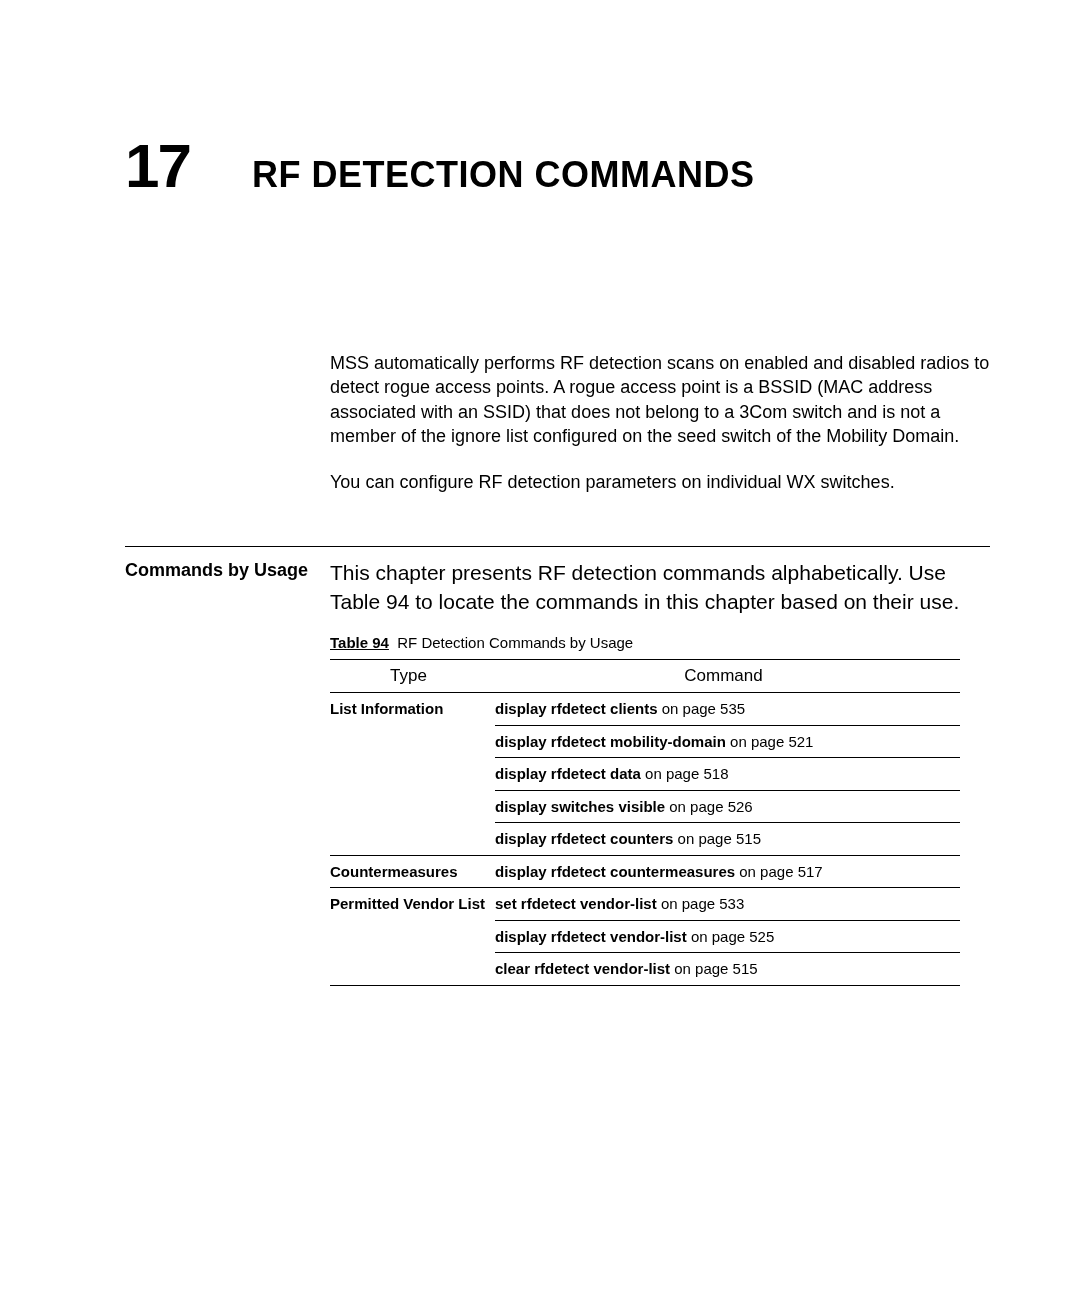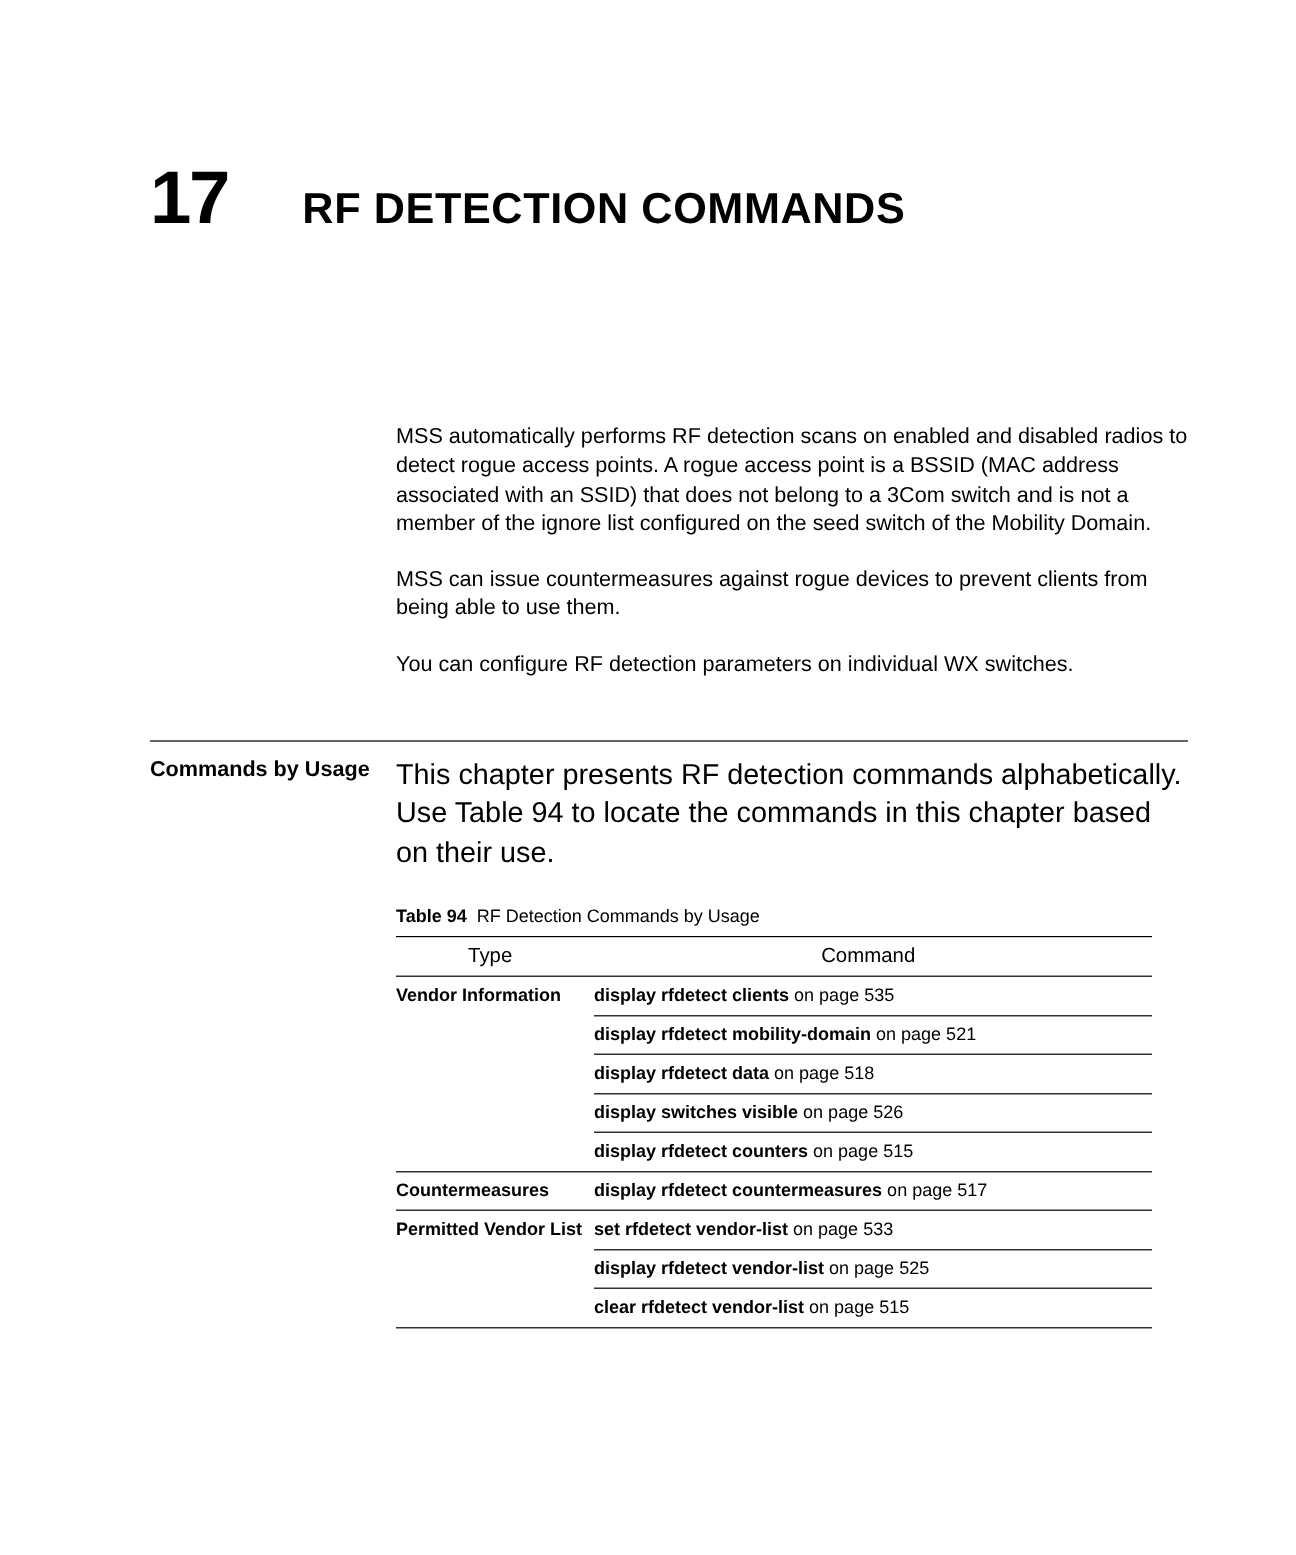--- a/index.html
+++ b/index.html
@@ -61,30 +61,31 @@
     .section-row {
       display: flex;
       margin-top: 12px;
     }
     .section-label {
       font-size: 18px;
       font-weight: 700;
       line-height: 1.3;
     }
     .section-intro {
-      font-size: 24px;
+      font-size: 21px;
       line-height: 1.35;
-      margin-bottom: 28px;
+      margin-bottom: 18px;
     }
     .table-caption {
       font-size: 15px;
       margin-bottom: 8px;
     }
     .table-caption .tbl-label {
       font-weight: 700;
+      text-decoration: underline;
     }
     table.cmd-table {
       border-collapse: collapse;
       width: 100%;
       max-width: 630px;
     }
     table.cmd-table th {
       text-align: center;
       font-size: 17px;
       font-weight: 400;
@@ -127,21 +128,20 @@
 
   <div class="chapter-header">
     <div class="chapter-number">17</div>
     <div class="chapter-title">RF DETECTION COMMANDS</div>
   </div>
 
   <div class="body-area">
     <div class="sidebar-col"></div>
     <div class="content-col">
       <p class="intro-para">MSS automatically performs RF detection scans on enabled and disabled radios to detect rogue access points. A rogue access point is a BSSID (MAC address associated with an SSID) that does not belong to a 3Com switch and is not a member of the ignore list configured on the seed switch of the Mobility Domain.</p>
-      <p class="intro-para">MSS can issue countermeasures against rogue devices to prevent clients from being able to use them.</p>
       <p class="intro-para">You can configure RF detection parameters on individual WX switches.</p>
     </div>
   </div>
 
   <hr class="divider">
 
   <div class="section-row">
     <div class="sidebar-col">
       <div class="section-label">Commands by Usage</div>
     </div>
@@ -154,21 +154,21 @@
 
       <table class="cmd-table">
         <thead>
           <tr>
             <th>Type</th>
             <th>Command</th>
           </tr>
         </thead>
         <tbody>
           <tr>
-            <td class="type-col">Vendor Information</td>
+            <td class="type-col">List Information</td>
             <td class="cmd-col"><span class="cmd-name">display rfdetect clients</span> <span class="cmd-page">on page 535</span></td>
           </tr>
           <tr>
             <td class="type-col"></td>
             <td class="cmd-col"><span class="cmd-name">display rfdetect mobility-domain</span> <span class="cmd-page">on page 521</span></td>
           </tr>
           <tr>
             <td class="type-col"></td>
             <td class="cmd-col"><span class="cmd-name">display rfdetect data</span> <span class="cmd-page">on page 518</span></td>
           </tr>

